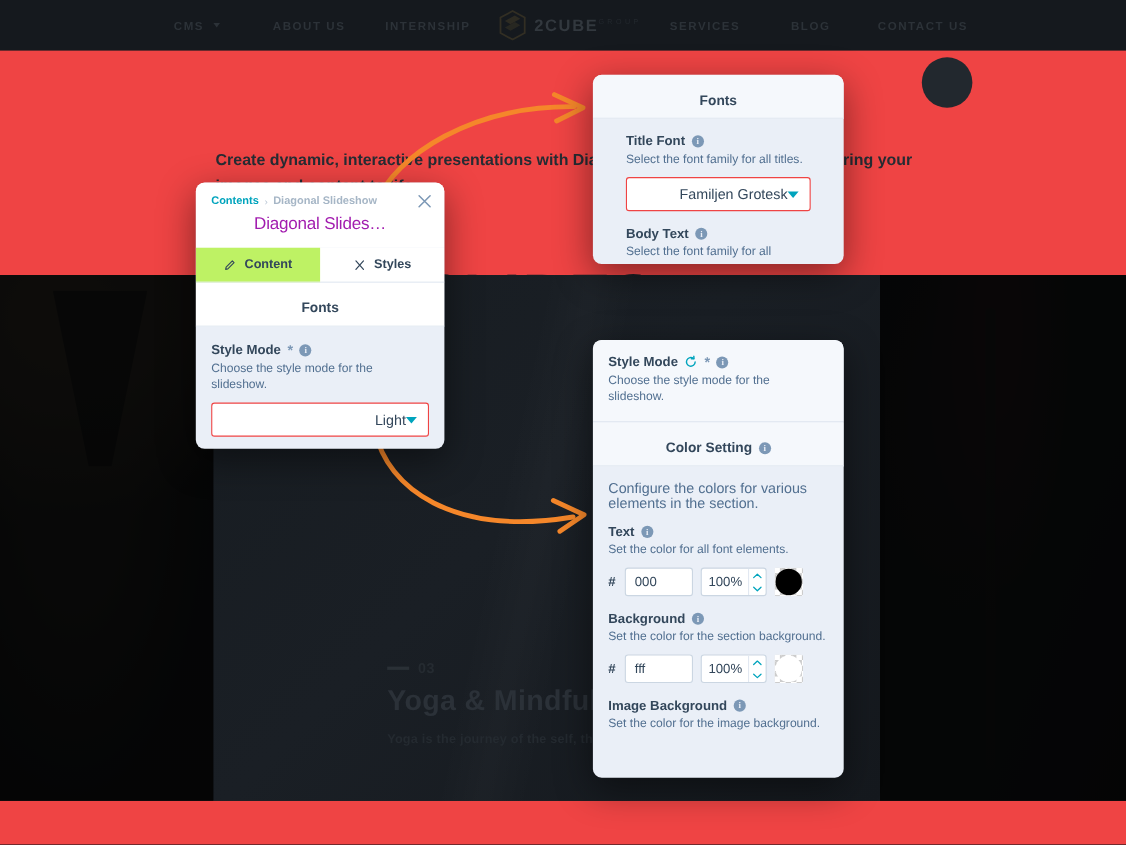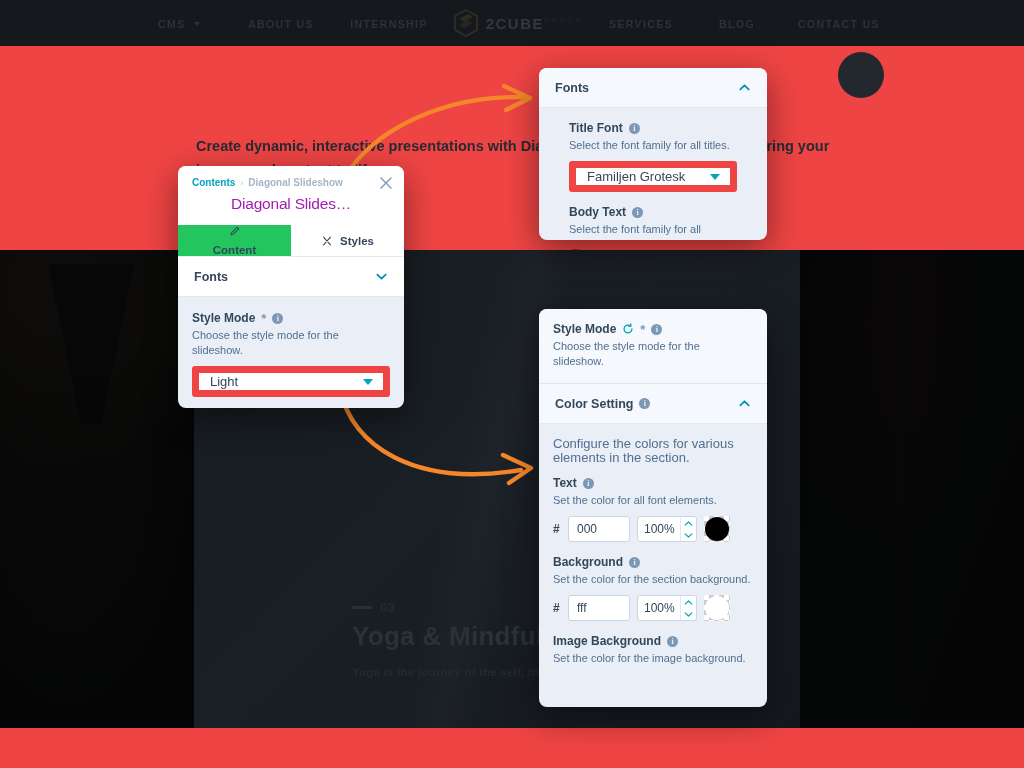--- a/index.html
+++ b/index.html
@@ -136,22 +136,23 @@
     position: absolute;
     background: #eaeff7;
     border-radius: 8px;
     box-shadow: 0 10px 34px rgba(0,0,0,.45);
     overflow: hidden;
   }
   .sect-head {
     height: 40px;
     background: #f5f8fc;
     display: flex; align-items: center; justify-content: space-between;
-    padding: 0 16px;
+    padding: 16px 16px;
     border-bottom: 1px solid #e2e8f1;
+    flex-direction: column;
   }
   .sect-head.plain { background: #ffffff; }
   .sect-title {
     font-size: 12.5px; font-weight: 700; color: #33475b;
     display: flex; align-items: center; gap: 6px;
   }
   .chev { width: 13px; height: 13px; color: #0091ae; }
   .field-label {
     font-size: 12px; font-weight: 700; color: #33475b;
     display: flex; align-items: center; gap: 6px;
@@ -161,22 +162,22 @@
     width: 11px; height: 11px; border-radius: 50%;
     background: #7c98b6; color: #eaeff7;
     font-size: 8px; font-weight: 700; line-height: 11px; text-align: center;
     font-family: "Liberation Serif", serif;
   }
   .field-help {
     font-size: 11px; color: #516f90; margin-top: 3px; line-height: 15px;
   }
   .select {
     margin-top: 8px; height: 31px; background: #fff;
-    border: 7px solid #ef4444; border-radius: 3px;
-    display: flex; align-items: center; justify-content: space-between;
+    border: 1px solid #ef4444; border-radius: 3px;
+    display: flex; align-items: center; justify-content: flex-end;
     padding: 0 10px 0 11px;
     font-size: 13px; color: #33475b;
   }
   .select .caret {
     width: 0; height: 0;
     border-left: 5px solid transparent; border-right: 5px solid transparent;
     border-top: 6px solid #00a4bd;
   }
   .divider { height: 1px; background: #dfe6ef; }
 
@@ -191,21 +192,21 @@
   .modal-x {
     position: absolute; right: 11px; top: 10px; width: 14px; height: 14px;
     color: #7c98b6;
   }
   .tabs { display: flex; background: #fff; }
   .tab {
     flex: 1; height: 32px; display: flex; align-items: center; justify-content: center;
     gap: 7px; font-size: 11.5px; font-weight: 600; color: #33475b;
     border-bottom: 1px solid #e2e8f1;
   }
-  .tab.active { background: #22c55e; border-bottom-color: #eaeff7; flex-direction: column; }
+  .tab.active { background: #bef264; border-bottom-color: #eaeff7; }
   .tab svg { width: 12px; height: 12px; }
   .modal-body { padding: 0; }
   .modal-field { padding: 14px 14px 0; }
   .hide-row { display: flex; align-items: center; gap: 14px; padding: 16px 14px 0; }
 
   
   #fonts-panel { left: 539px; top: 68px; width: 228px; height: 172px; }
   .fonts-body { padding: 13px 30px 0; }
   .fonts-gap { height: 13px; }
 

